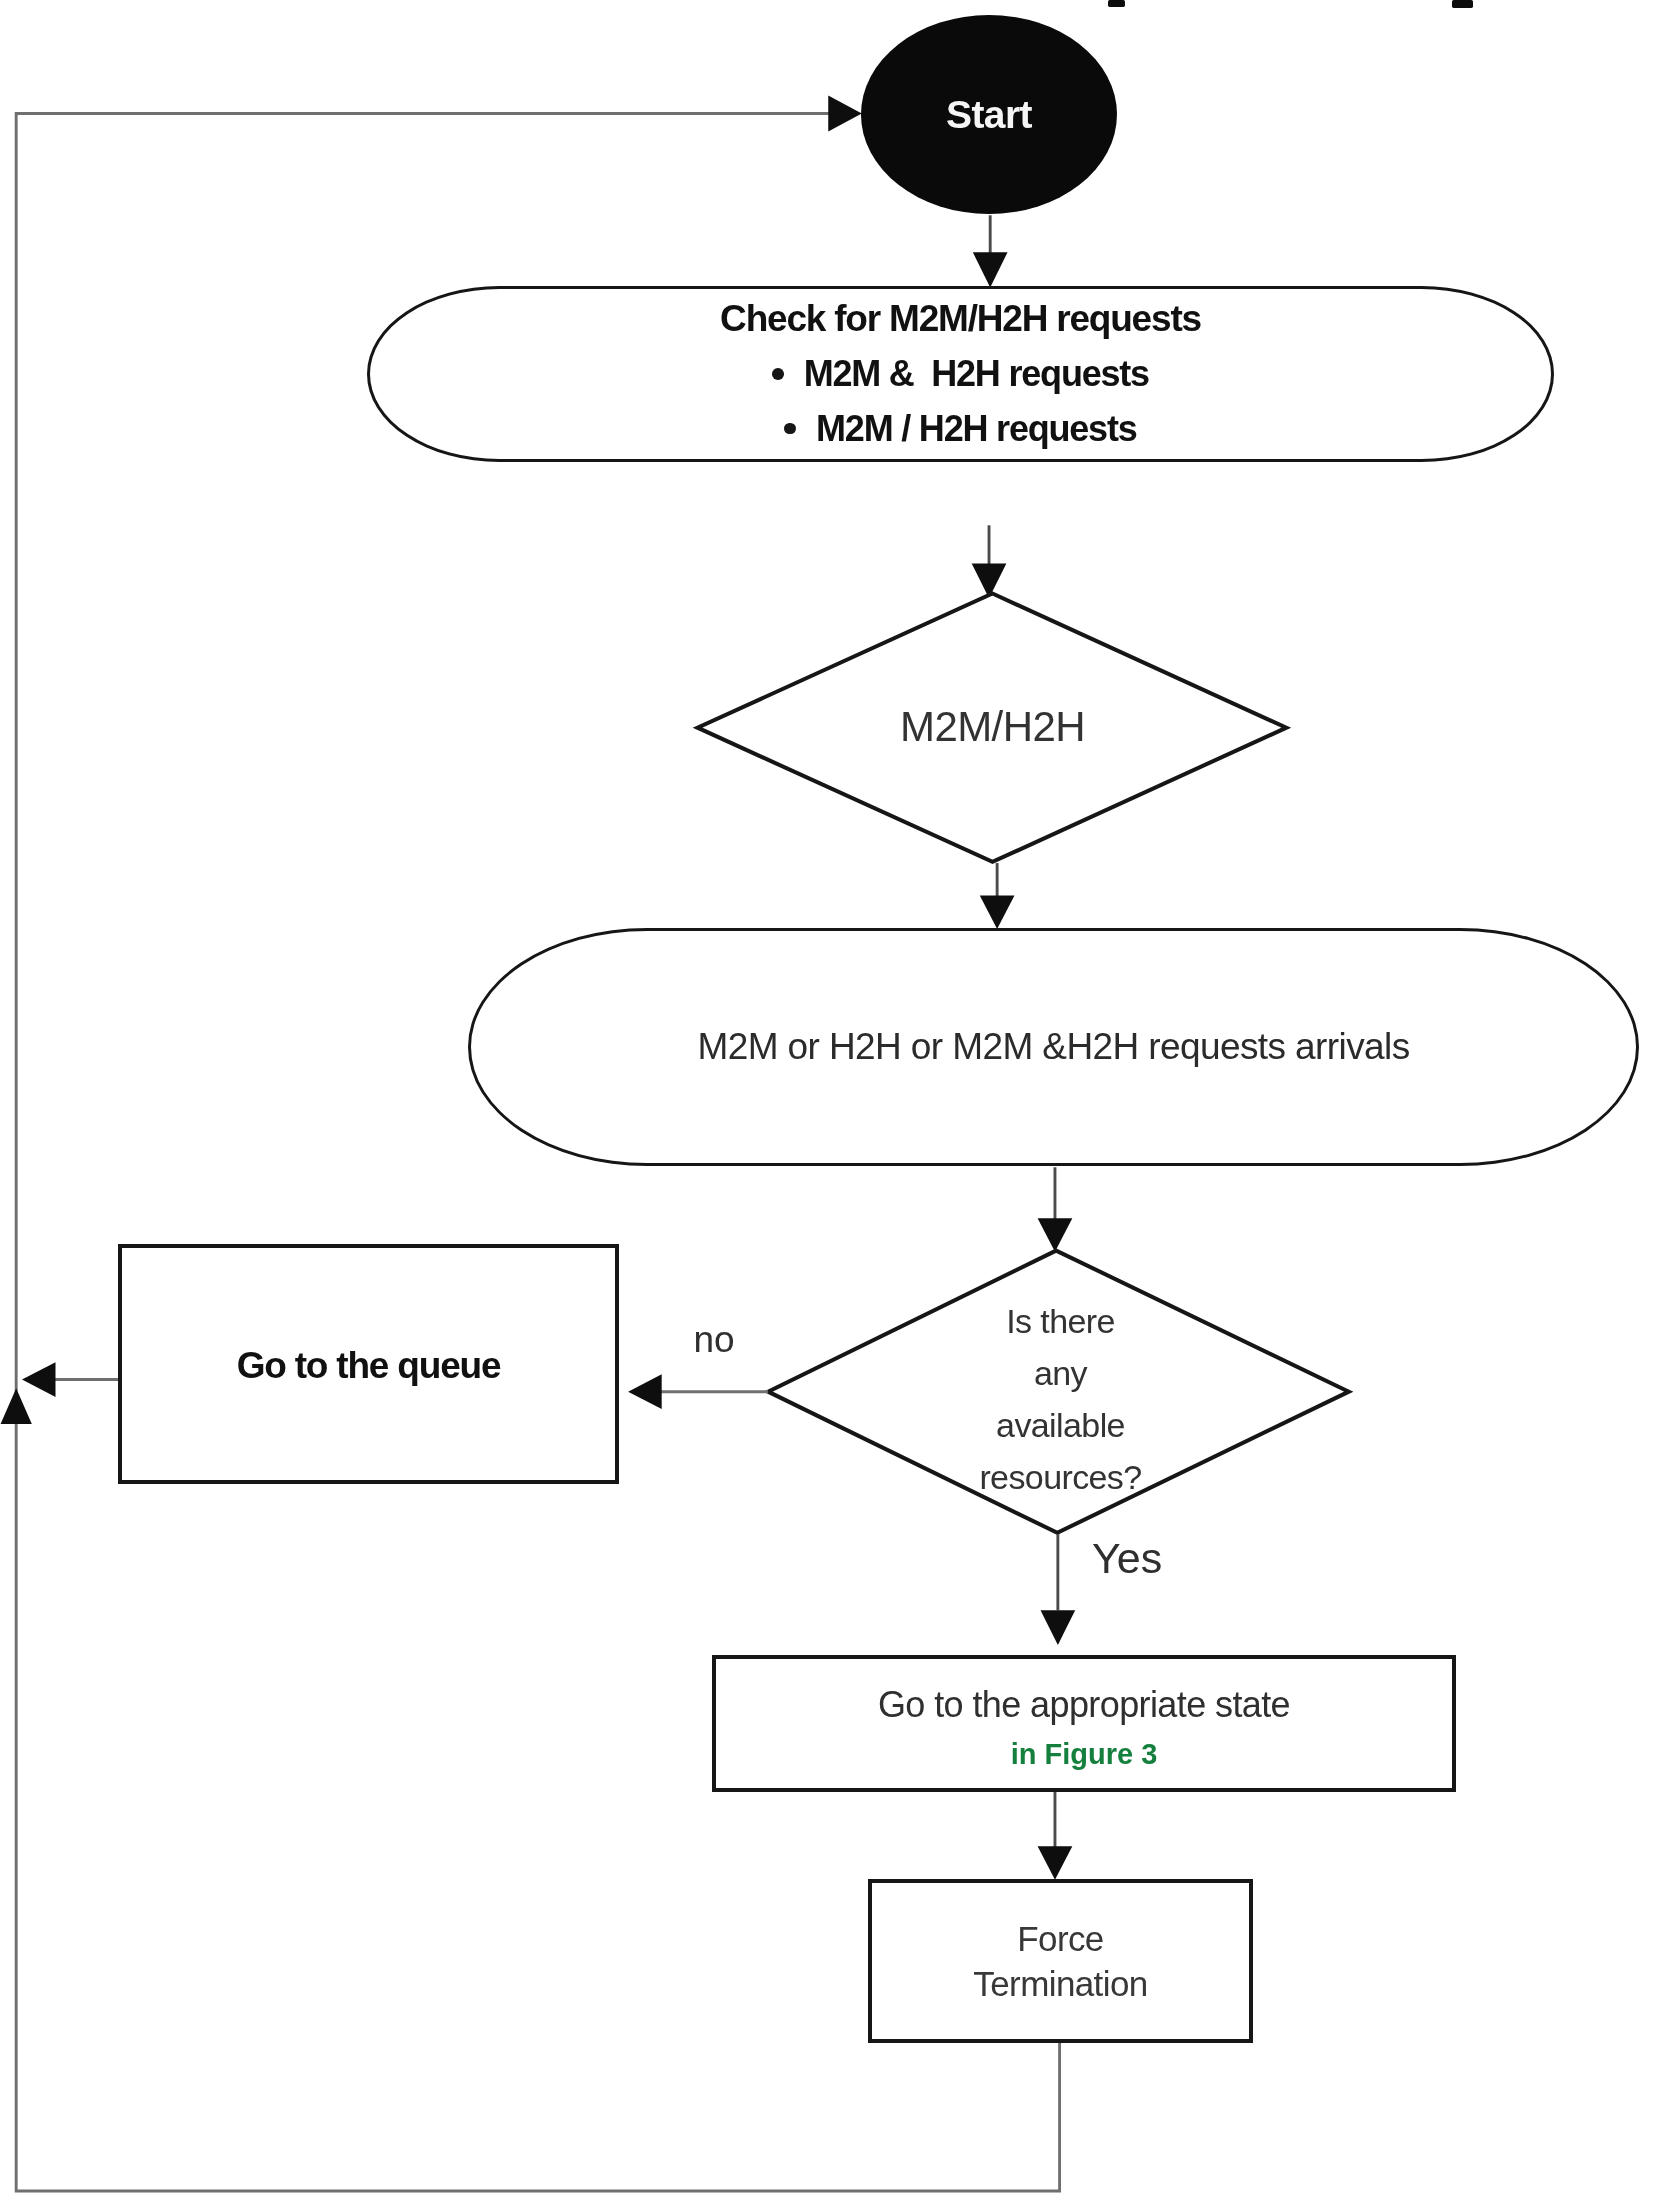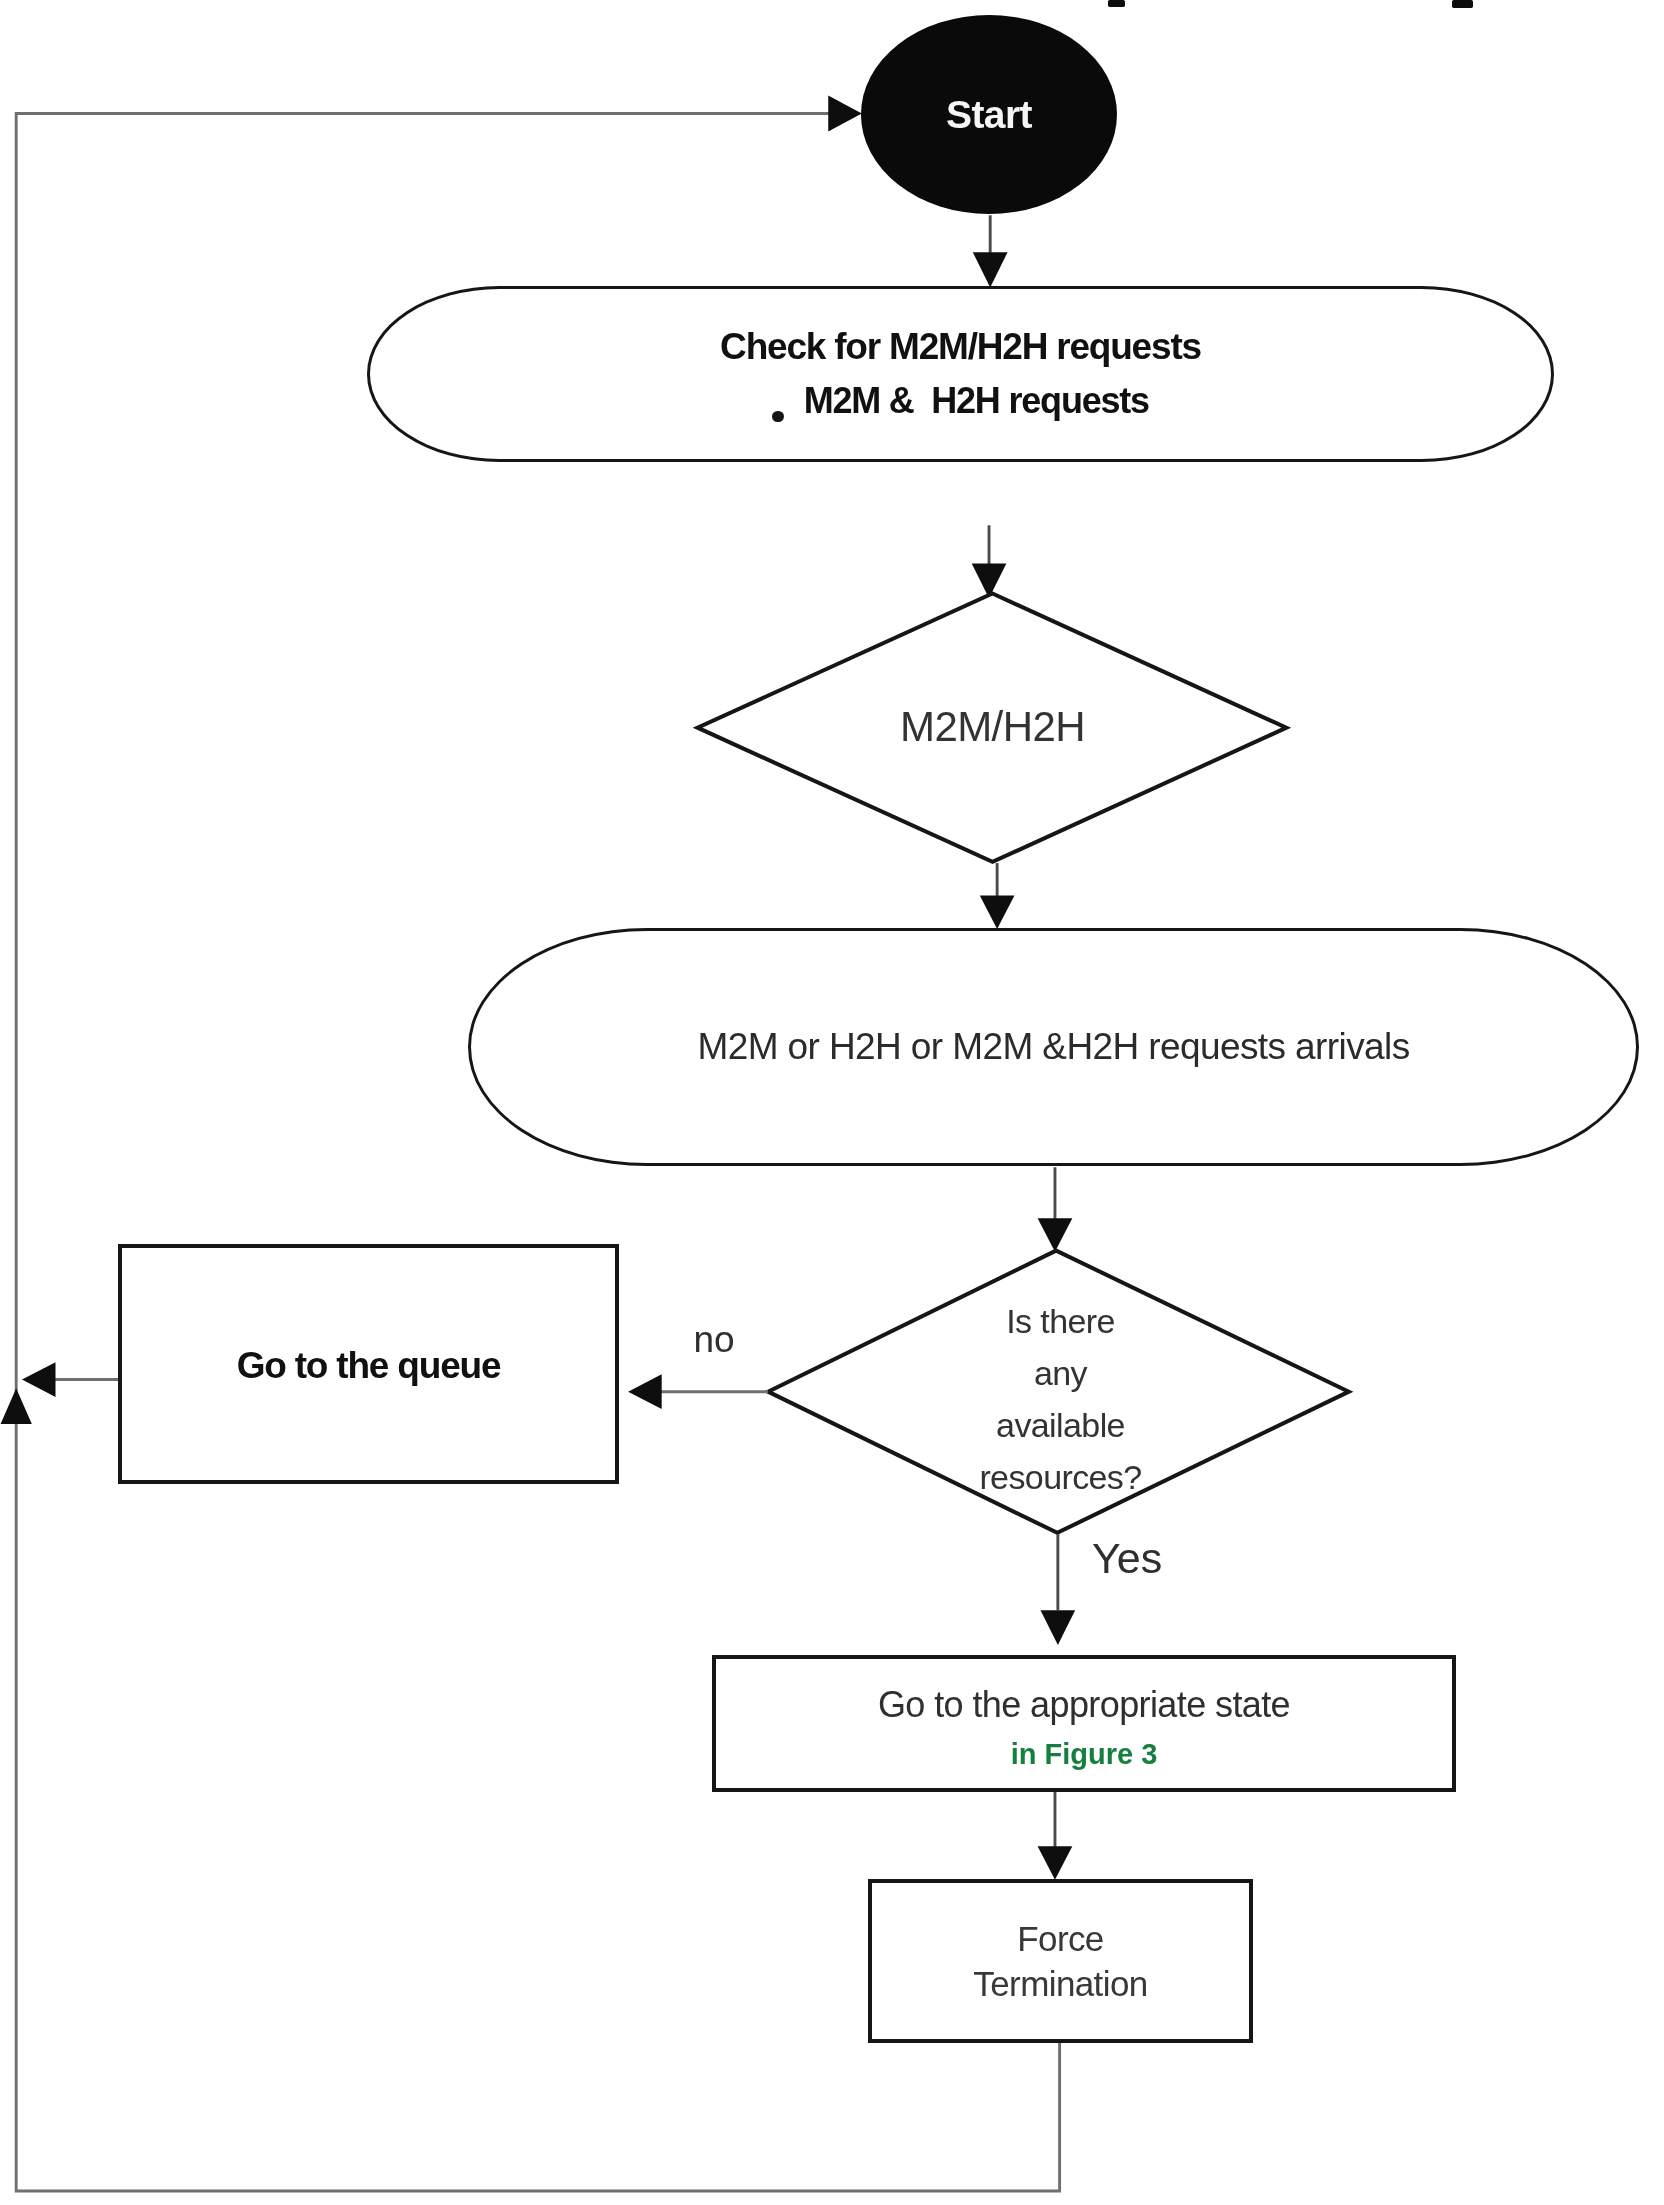--- a/index.html
+++ b/index.html
@@ -21,21 +21,21 @@
   .start{
     left:861px;top:15px;width:256px;height:199px;
     background:#0a0a0a;border-radius:50%;
     color:#f5f5f5;font-size:39px;font-weight:bold;letter-spacing:-0.6px;
   }
   .stadium{
     border:3.5px solid #161616;border-radius:179px / 119px;background:#ffffff;
   }
   .stadium1{left:367px;top:286px;width:1187px;height:176px;gap:12.7px;}
   .stadium1 .title{font-size:37px;font-weight:bold;color:#111111;letter-spacing:-1.2px;}
-  .bullet-row{display:flex;align-items:flex-end;gap:20px;font-size:36px;font-weight:bold;
+  .bullet-row{display:flex;align-items:center;gap:20px;font-size:36px;font-weight:bold;
               color:#111111;letter-spacing:-1.2px;}
   .dot{width:11.6px;height:11.6px;border-radius:50%;background:#161616;flex:0 0 auto;}
   .bullet-text{white-space:pre;}
   .stadium2{left:468px;top:928px;width:1171px;height:238px;
             font-size:37px;color:#2b2b2b;letter-spacing:-0.6px;}
   .rect{border:4px solid #161616;background:#ffffff;}
   .queue{left:118px;top:1244px;width:501px;height:240px;justify-content:flex-start;
          padding-top:97px;font-size:37px;font-weight:bold;color:#111111;letter-spacing:-1.2px;}
   .state{left:712px;top:1655px;width:744px;height:137px;gap:11.6px;}
   .state .l1{font-size:36px;color:#2f2f2f;letter-spacing:-0.6px;margin-top:8px;}
@@ -99,20 +99,24 @@
   <div class="node start">
     <span>Start</span>
   </div>
 
   <div class="node stadium stadium1">
     <div class="title">Check for M2M/H2H requests</div>
     <div class="bullet-row">
       <span class="dot"></span>
       <span class="bullet-text">M2M &amp;  H2H requests</span>
     </div>
+    <div class="bullet-row">
+      <span class="dot"></span>
+      <span class="bullet-text">M2M / H2H requests</span>
+    </div>
   </div>
 
   <div class="d-label d1-label">M2M/H2H</div>
 
   <div class="node stadium stadium2">
     <span>M2M or H2H or M2M &amp;H2H requests arrivals</span>
   </div>
 
   <div class="d-label d2-label">
     <span>Is there</span>

